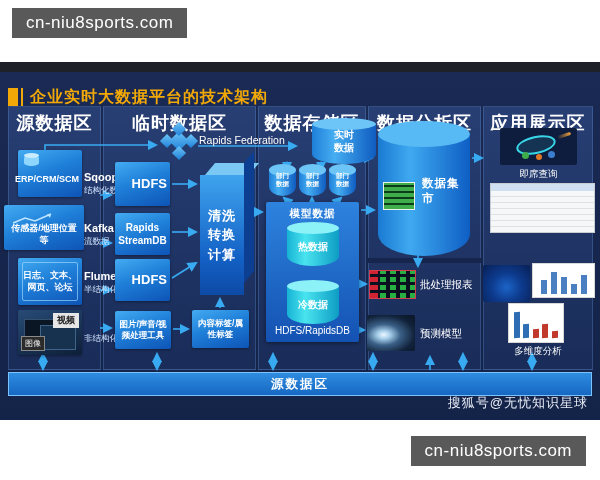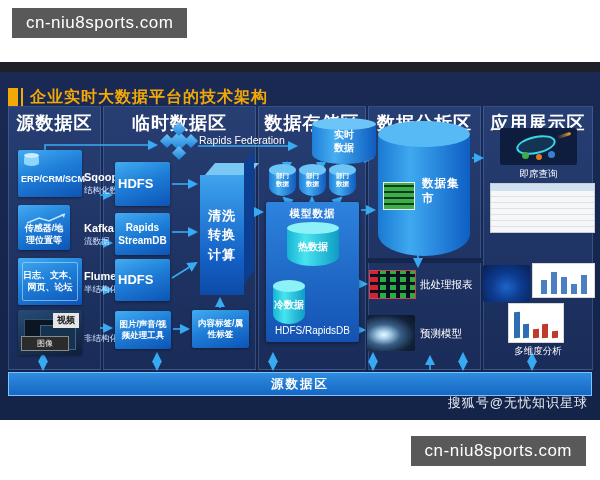--- a/index.html
+++ b/index.html
@@ -13,28 +13,28 @@
   .tmark{position:absolute;left:8px;top:26px;width:10px;height:18px;background:#f2a908;}
   .tmark2{position:absolute;left:21px;top:26px;width:2px;height:18px;background:#f2a908;}
   .title{position:absolute;left:30px;top:25px;font-size:16px;font-weight:bold;color:#f2a908;letter-spacing:1px;}
 
   .panel{position:absolute;top:44px;height:264px;background:linear-gradient(180deg,rgba(72,112,192,.30),rgba(44,78,150,.20));border:1px solid rgba(130,185,255,.22);box-sizing:border-box;}
   .zhead{margin-top:4px;text-align:center;color:#fff;font-weight:bold;font-size:18px;letter-spacing:1px;}
   .subdiv{position:absolute;left:368px;top:196px;width:113px;height:5px;background:#16254c;}
 
   .arrows{position:absolute;left:0;top:0;pointer-events:none;}
 
-  .bluebox{position:absolute;background:linear-gradient(160deg,#43abf2 0%,#1f7fd8 45%,#0d54b6 100%);color:#fff;border-radius:2px;display:flex;align-items:center;justify-content:flex-start;text-align:center;font-weight:bold;box-shadow:0 1px 3px rgba(0,0,0,.4);}
+  .bluebox{position:absolute;background:linear-gradient(160deg,#43abf2 0%,#1f7fd8 45%,#0d54b6 100%);color:#fff;border-radius:2px;display:flex;align-items:center;justify-content:flex-end;text-align:center;font-weight:bold;box-shadow:0 1px 3px rgba(0,0,0,.4);}
   .bluebox .lbl{font-size:9px;line-height:1.3;padding:0 3px;}
   .darkbox{position:absolute;background:linear-gradient(160deg,#274b76,#0d1f38);border-radius:2px;box-shadow:0 1px 3px rgba(0,0,0,.4);}
   .frame{position:absolute;left:4px;top:4px;right:4px;bottom:4px;border:1px solid rgba(160,220,255,.65);border-radius:2px;}
   .dbicon{position:absolute;left:6px;top:5px;width:15px;height:11px;background:#8fd6ff;border-radius:50%/3px;}
   .dbicon:before{content:"";position:absolute;left:0;top:-2px;width:15px;height:5px;border-radius:50%;background:#c9ecff;}
   .badge-light{position:absolute;right:3px;top:3px;background:#e6e6e6;color:#222;font-size:9px;padding:1px 4px;font-weight:bold;}
-  .badge-dark{position:absolute;left:3px;bottom:4px;background:#2b2b2b;color:#eee;font-size:8px;padding:1px 15px;border:1px solid #8a8a8a;}
+  .badge-dark{position:absolute;left:3px;bottom:4px;background:#2b2b2b;color:#eee;font-size:8px;padding:1px 3px;border:1px solid #8a8a8a;}
   .thumb1{position:absolute;left:6px;top:9px;width:32px;height:26px;background:#0b1624;border:1px solid #33506e;}
   .thumb2{position:absolute;left:22px;top:15px;width:34px;height:23px;background:#16324e;border:1px solid #3f6488;}
 
   .tname{position:absolute;color:#fff;font-weight:bold;font-size:11px;}
   .ttype{position:absolute;color:#cfe4ff;font-size:8.5px;}
 
   .fed{position:absolute;left:164px;top:64px;width:30px;height:30px;}
   .fed i{position:absolute;background:linear-gradient(135deg,#6cc4f7,#1f7fd8);transform:rotate(45deg);}
   .fed .c{left:8px;top:8px;width:14px;height:14px;}
   .fed .n{left:10px;top:-2px;width:10px;height:10px;}
@@ -156,21 +156,21 @@
       <path d="M463,292 V307" marker-start="url(#ah)" marker-end="url(#ah)"></path>
       <path d="M532,292 V307" marker-start="url(#ah)" marker-end="url(#ah)"></path>
       <path d="M430,308 V295" marker-end="url(#ah)"></path>
     </g>
   </svg>
 
   <div class="bluebox" style="left:18px;top:88px;width:64px;height:47px;">
     <span class="dbicon"></span>
     <span class="lbl" style="padding-top:12px;">ERP/CRM/SCM</span>
   </div>
-  <div class="bluebox" style="left:18px;top:143px;width:52px;height:45px;">
+  <div class="bluebox" style="left:4px;top:143px;width:80px;height:45px;">
     <svg class="trendsvg" width="50" height="13">
       <polyline points="2,11 14,6 24,9 40,2" stroke="#bfe6ff" stroke-width="1.6" fill="none"></polyline>
       <path d="M40,2 l-4,0 l3,4 z" fill="#bfe6ff"></path>
     </svg>
     <span class="lbl" style="padding-top:14px;">传感器/地理位置等</span>
   </div>
   <div class="bluebox" style="left:18px;top:196px;width:64px;height:47px;">
     <span class="frame"></span>
     <span class="lbl">日志、文本、网页、论坛</span>
   </div>
@@ -239,21 +239,21 @@
     <span class="lbl" style="display:block;width:16px;margin:2px auto 0;font-size:6.5px;line-height:1.2;word-break:break-all;">部门数据</span>
   </div>
 
   <div class="storebox"></div>
   <div class="modellbl">模型数据</div>
   <div class="cyl cyan" style="left:287px;top:166px;width:52px;height:38px;">
     <span class="body"></span>
       <span class="top"></span>
     <span class="lbl" style="display:block;margin-top:12px;font-size:10px;text-align:center;">热数据</span>
   </div>
-  <div class="cyl cyan" style="left:273px;top:224px;width:32px;height:38px;">
+  <div class="cyl cyan" style="left:287px;top:224px;width:52px;height:38px;">
     <span class="body"></span>
       <span class="top"></span>
     <span class="lbl" style="display:block;margin-top:12px;font-size:10px;">冷数据</span>
   </div>
   <div class="engine">HDFS/RapidsDB</div>
 
   <div class="mart">
     <span class="body"></span>
       <span class="top"></span>
     <span class="tblicon"></span>

